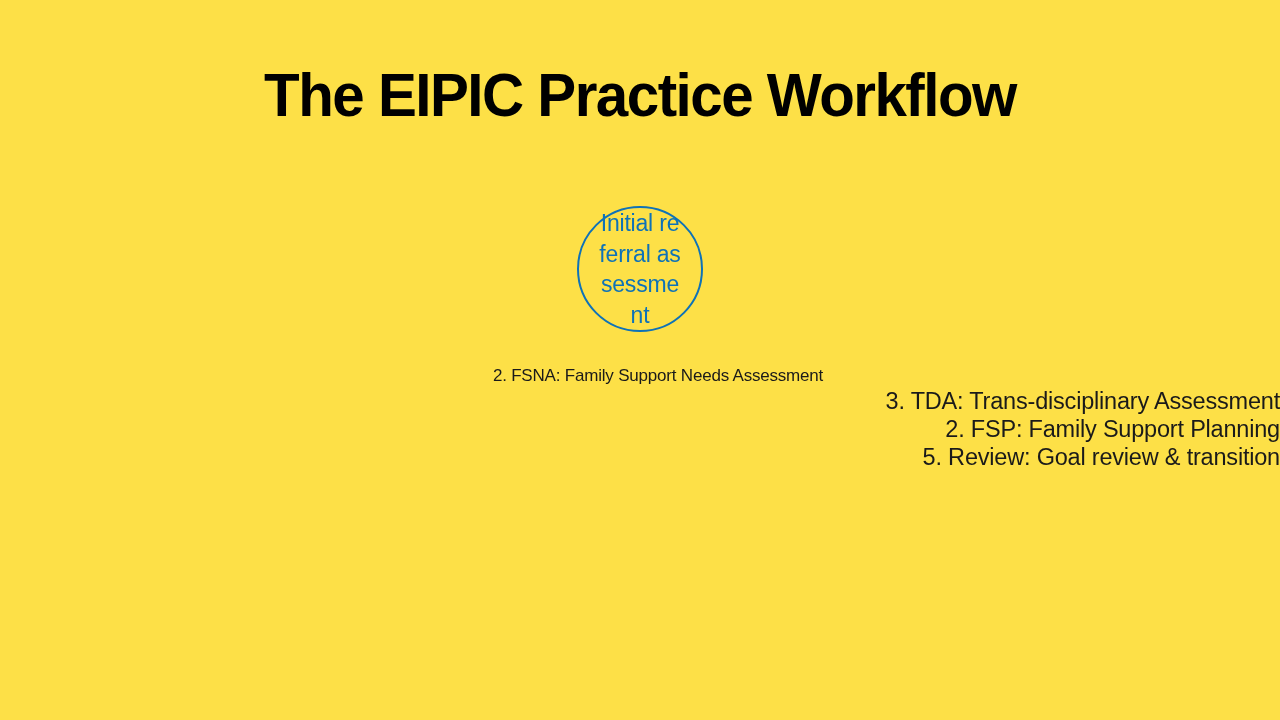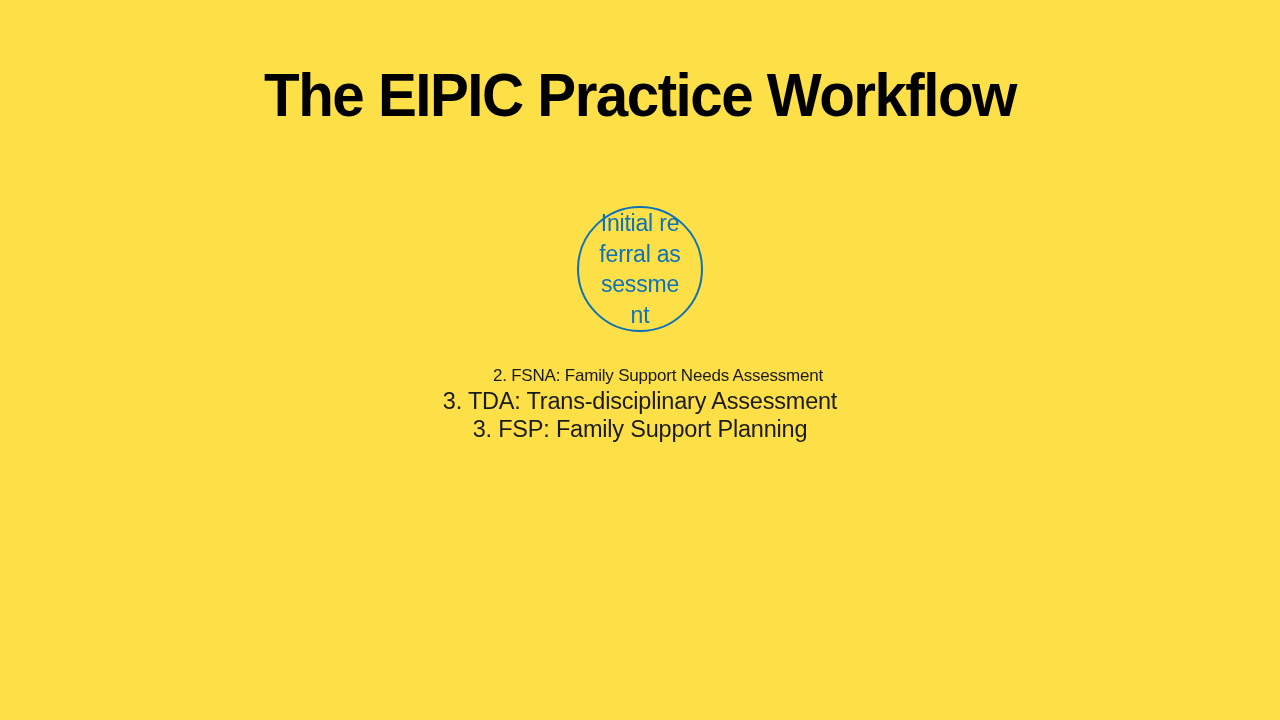--- a/index.html
+++ b/index.html
@@ -86,33 +86,35 @@
     letter-spacing: -0.2px;
   }
   .step-line.small {
     font-size: 17px;
     line-height: 22px;
     margin-left: 36px;
   }
   .step-line.large {
     font-size: 23.5px;
     line-height: 28px;
+    text-align: right;
   }
 </style>
 </head>
 <body>
 
 <div class="slide">
 
   <div class="slide-title">The EIPIC Practice Workflow</div>
 
   <div class="node-wrap">
     <div class="node-circle"></div>
     <div class="node-label">Initial referral assessment</div>
   </div>
 
   <div class="step-list">
     <span class="step-line small">2. FSNA: Family Support Needs Assessment</span>
     <span class="step-line large">3. TDA: Trans-disciplinary Assessment</span>
-    <span class="step-line large">3. FSP: Family Support Planning</span>
+    <span class="step-line large">2. FSP: Family Support Planning</span>
+    <span class="step-line large">5. Review: Goal review &amp; transition</span>
   </div>
 
 </div>
 
 </body></html>

